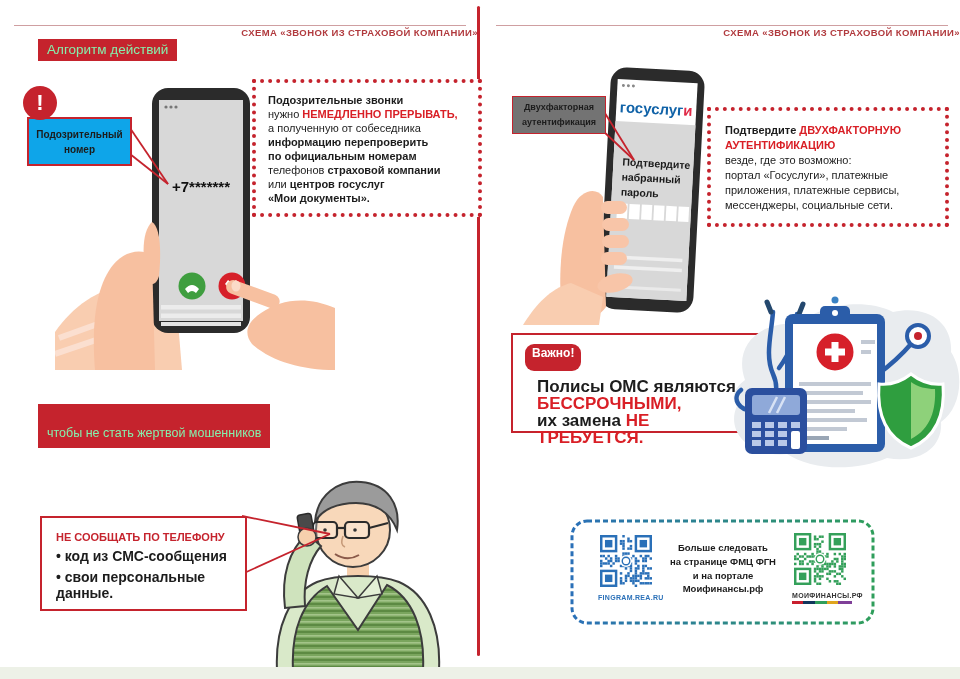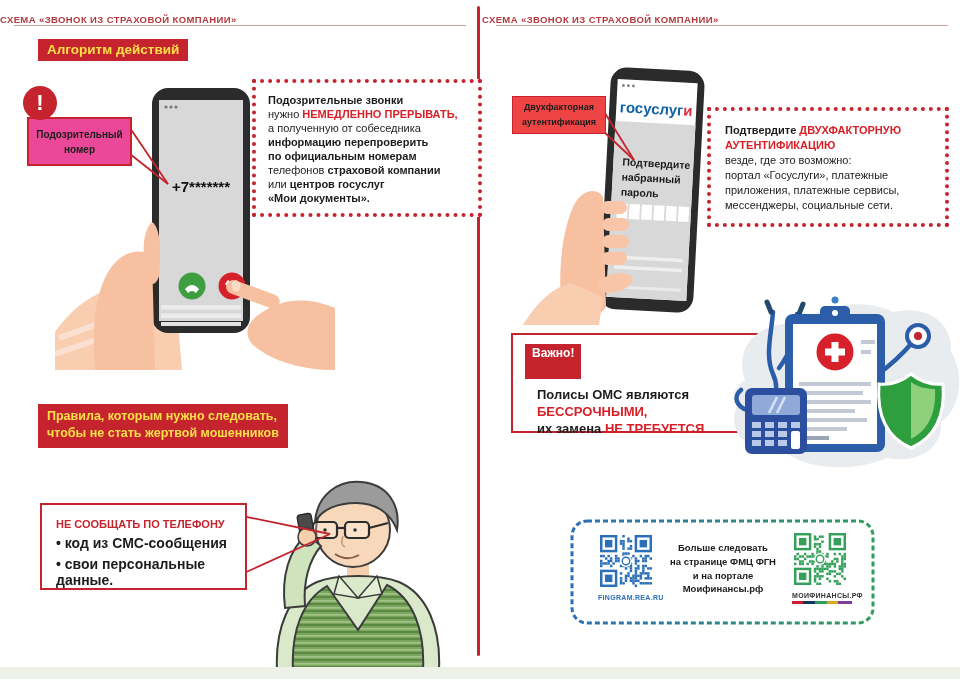--- a/index.html
+++ b/index.html
@@ -2,50 +2,50 @@
 <html><head>
 <meta charset="utf-8">
 <style>
   html,body{margin:0;padding:0;background:#fff;}
   #canvas{
     position:relative;width:960px;height:679px;overflow:hidden;background:#ffffff;
     font-family:"Liberation Sans","DejaVu Sans",sans-serif;
     --red:#c5232d;--bred:#d91f26;--ink:#1c1c1c;
   }
   .abs{position:absolute;}
-  .hdr{width:478px;top:14px;text-align:left;font-weight:bold;font-size:9.5px;
+  .hdr{width:478px;top:27px;text-align:right;font-weight:bold;font-size:9.5px;
        letter-spacing:.4px;color:#b13a3e;}
   .hdr-line{top:25px;height:1px;background:#cf9fa1;width:452px;}
-  .badge{background:var(--red);color:#fde047;font-weight:bold;}
+  .badge{background:var(--red);color:#86efac;font-weight:normal;}
   .badge.alg{left:38px;top:39px;font-size:13.5px;padding:3px 9px 4px;}
   .badge.rules{left:38px;top:404px;font-size:12.5px;line-height:1.38;padding:4px 9px 5px;}
-  .bubble{left:27px;top:117px;width:101px;height:45px;background:#ec4899;border:2px solid var(--red);
+  .bubble{left:27px;top:117px;width:101px;height:45px;background:#0ea5e9;border:2px solid var(--red);
           display:flex;align-items:center;justify-content:center;text-align:center;
           font-size:10px;font-weight:bold;color:var(--ink);line-height:1.5;}
   .excl{left:23px;top:86px;width:34px;height:34px;border-radius:50%;background:var(--red);
         color:#fff;font-weight:bold;font-size:22px;display:flex;align-items:center;justify-content:center;}
   .dotted{border:4px dotted var(--red);background:#fff;color:var(--ink);}
   .dotted.warn{left:252px;top:79px;width:206px;height:112px;padding:10px 4px 8px 12px;
                font-size:11px;line-height:14px;}
   .dotted.use2fa{left:707px;top:107px;width:212px;height:92px;padding:12px 8px 8px 14px;
                font-size:11px;line-height:15px;}
   .b{font-weight:bold;}
   .r{font-weight:bold;color:var(--bred);}
   .outline-box{background:#fff;border:2px solid var(--red);}
-  .dont-tell{left:40px;top:503px;width:175px;height:60px;padding:13px 14px 10px;}
+  .dont-tell{left:40px;top:516px;width:175px;height:60px;padding:13px 14px 18px;}
   .dont-tell .title{color:var(--red);font-weight:bold;font-size:11px;}
   .dont-tell .item{color:var(--ink);font-weight:bold;font-size:14px;margin-top:5px;}
-  .twofactor{left:512px;top:96px;width:92px;height:36px;background:#ef4444;border:1.5px solid var(--red);
+  .twofactor{left:512px;top:96px;width:92px;height:36px;background:#737373;border:1.5px solid var(--red);
              display:flex;align-items:center;justify-content:center;text-align:center;
              font-size:9px;font-weight:bold;color:var(--ink);line-height:1.7;}
   .important{left:511px;top:333px;width:222px;height:76px;border:2.5px solid var(--red);
              background:#fff;padding:8px 10px 12px 12px;}
   .important .ibadge{display:inline-block;background:var(--red);color:#fff;font-weight:bold;
-             font-size:12px;padding:2px 7px 19px;}
-  .important .itxt{margin:7px 0 4px 12px;font-size:13px;line-height:17px;font-weight:bold;color:var(--ink);}
+             font-size:12px;padding:2px 7px 11px;border-radius:9px;}
+  .important .itxt{margin:7px 0 4px 12px;font-size:17px;line-height:17px;font-weight:bold;color:var(--ink);}
   .divider{left:477px;top:6px;width:3px;height:650px;background:var(--red);border-radius:2px;}
   .bottom-strip{left:0;top:667px;width:960px;height:12px;background:#edf1e7;}
   .qr-box{left:570px;top:519px;width:305px;height:106px;background:#fff;border-radius:16px;}
   .qr-col{position:absolute;text-align:center;}
   .qr-label-blue{font-size:7px;font-weight:bold;letter-spacing:.3px;color:#2a70b8;margin-top:3px;}
   .qr-label-green{font-size:7px;font-weight:bold;letter-spacing:.3px;color:#333;margin-top:3px;}
   .qr-stripe{height:3px;width:60px;margin:2px auto 0;
      background:linear-gradient(90deg,#c81f2e 0 18%,#12365c 18% 38%,#2f9e5b 38% 58%,#e0a51e 58% 76%,#7f3f98 76% 100%);}
   .qr-info{left:88px;top:22px;width:130px;text-align:center;font-size:9.5px;font-weight:bold;
            color:var(--ink);line-height:1.45;position:absolute;}
@@ -239,21 +239,21 @@
     <span>нужно </span><span class="r">НЕМЕДЛЕННО ПРЕРЫВАТЬ,</span><br>
     <span>а полученную от собеседника</span><br>
     <span class="b">информацию перепроверить</span><br>
     <span class="b">по официальным номерам</span><br>
     <span>телефонов </span><span class="b">страховой компании</span><br>
     <span>или </span><span class="b">центров госуслуг</span><br>
     <span class="b">«Мои документы».</span>
   </div>
 
   <div class="abs badge rules">
-    <span>Правила, которым нужно следовать,</span><br>
+    <br>
     <span>чтобы не стать жертвой мошенников</span>
   </div>
 
   <div class="abs outline-box dont-tell">
     <div class="title">НЕ СООБЩАТЬ ПО ТЕЛЕФОНУ</div>
     <div class="item">• код из СМС-сообщения</div>
     <div class="item">• свои персональные данные.</div>
   </div>
 
   <div class="abs twofactor">

